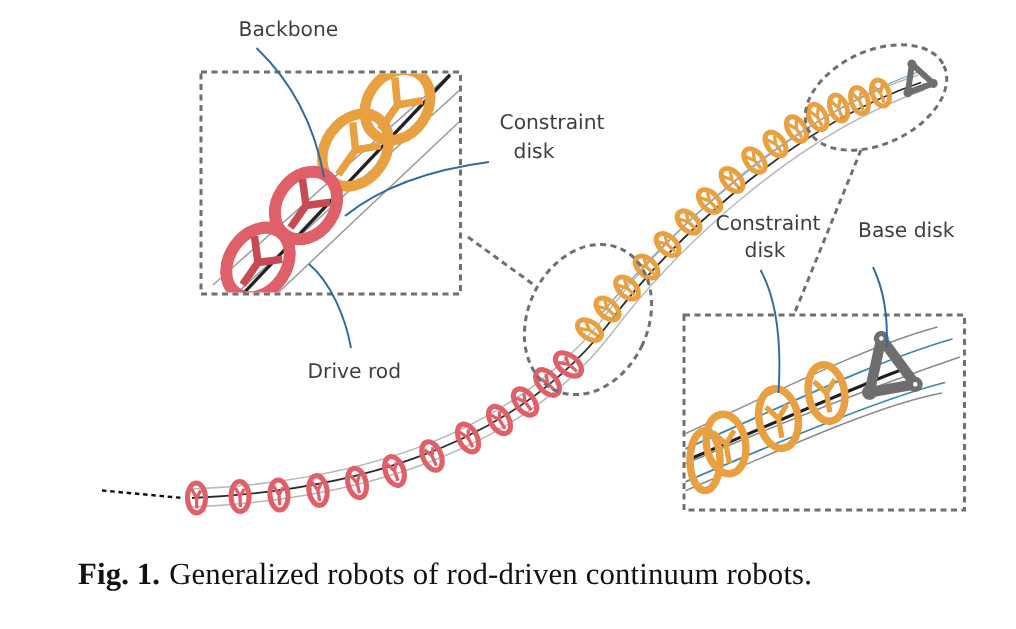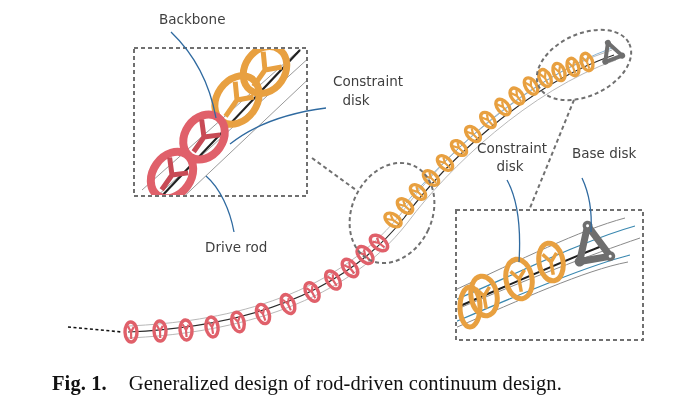--- a/index.html
+++ b/index.html
@@ -9,21 +9,21 @@
       font-family: "DejaVu Sans", sans-serif;
       font-size: 13.5px;
       fill: #3f3f3f;
     }
     #caption {
       position: absolute; left: 52px; top: 372px;
       font-family: "Liberation Serif", serif;
       font-size: 20.5px; color: #111;
       white-space: nowrap; letter-spacing: 0.1px;
     }
-    #caption .fig-num { font-weight: bold; margin-right: 22px; }
+    #caption .fig-num { font-weight: bold; margin-right: 6px; }
   </style>
 </head>
 <body>
 
 <svg id="figure" width="677" height="419" viewBox="0 0 677 419" xmlns="http://www.w3.org/2000/svg">
   <defs>
     <g id="disk-spokes">
       <ellipse cx="0" cy="0" rx="6" ry="9" fill="none" stroke-width="3.2"></ellipse>
       <path d="M0,0 L-4,-6 M0,0 L4,-5 M0,0 L0,8" fill="none" stroke-width="2.2"></path>
     </g>
@@ -243,14 +243,14 @@
     <tspan x="333" dy="0">Constraint</tspan>
   </text>
   <text class="label" x="356" y="105" text-anchor="middle">disk</text>
   <text class="label" x="205" y="252">Drive rod</text>
   <text class="label" x="477" y="153">Constraint</text>
   <text class="label" x="510" y="171" text-anchor="middle">disk</text>
   <text class="label" x="572" y="158">Base disk</text>
 </svg>
 
 <div id="caption">
-  <span class="fig-num">Fig. 1.</span><span>Generalized design of rod-driven continuum design.</span>
+  <span class="fig-num">Fig. 1.</span><span>Generalized robots of rod-driven continuum robots.</span>
 </div>
 
 </body></html>

